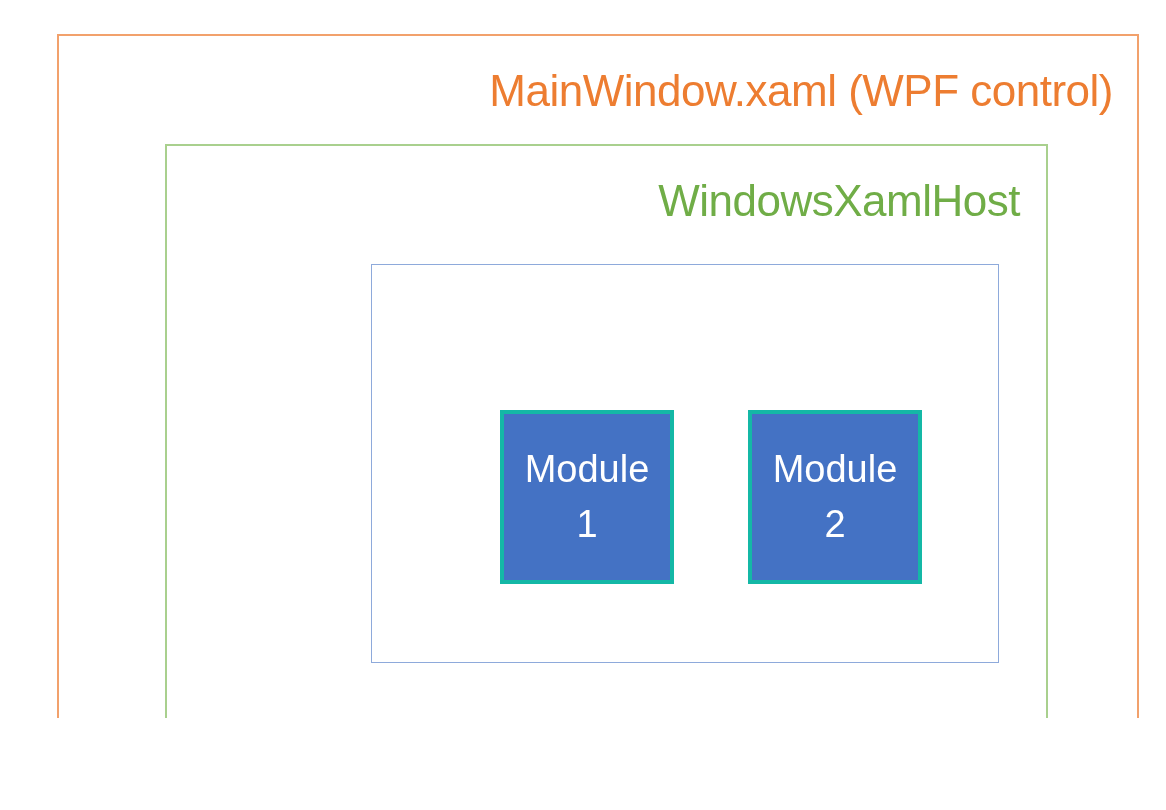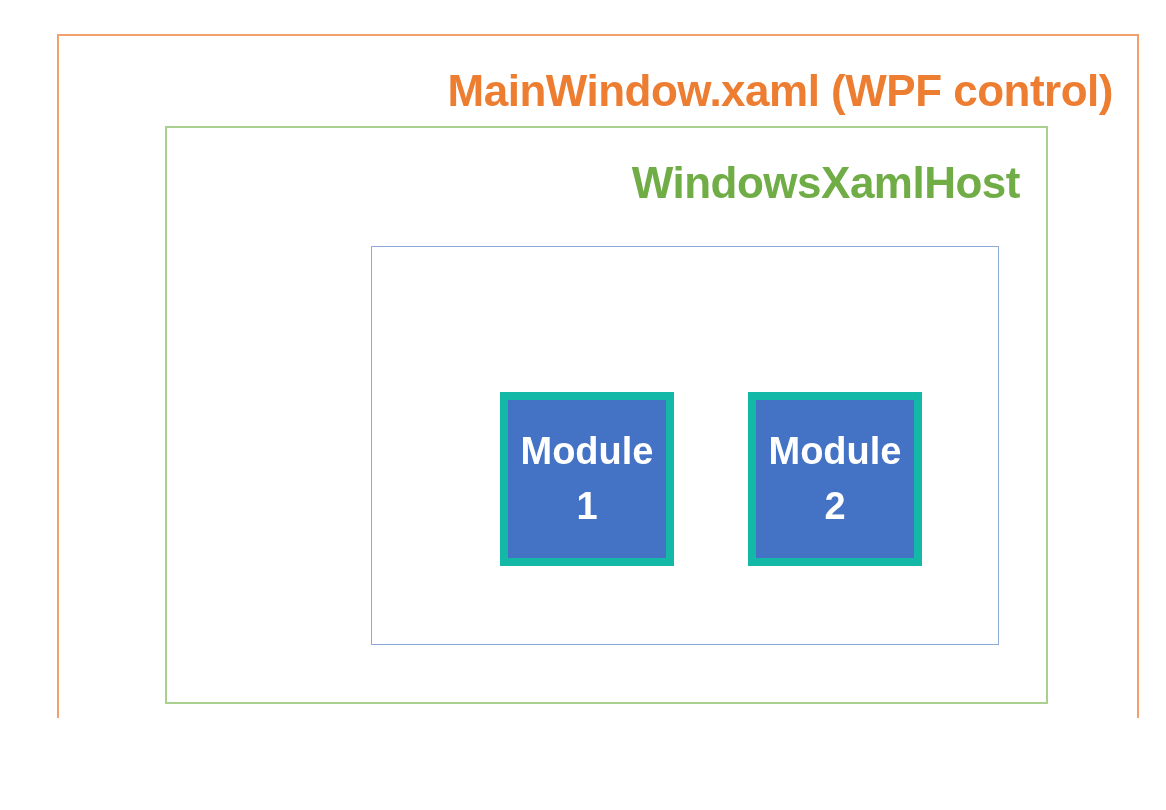--- a/index.html
+++ b/index.html
@@ -7,37 +7,36 @@
     padding: 0;
     background: #ffffff;
     font-family: "Liberation Sans", "DejaVu Sans", sans-serif;
   }
   .canvas {
     position: relative;
     width: 1166px;
     height: 718px;
     background: #ffffff;
     overflow: hidden;
-    font-weight: bold;
   }
   .box {
     position: absolute;
     box-sizing: border-box;
     background: transparent;
   }
   .box-main {
     left: 57px;
     top: 34px;
     width: 1082px;
     height: 729px;
     border: 2px solid #F2A16C;
   }
   .box-host {
     left: 106px;
-    top: 90px;
+    top: 108px;
     width: 883px;
     height: 578px;
     border: 2px solid #A9D08E;
   }
   .box-shell {
     left: 204px;
     top: 118px;
     width: 628px;
     height: 399px;
     border: 1.5px solid #8EAADB;
@@ -66,21 +65,21 @@
     text-align: center;
     color: #4472C4;
   }
   .module {
     position: absolute;
     box-sizing: border-box;
     top: 145px;
     width: 174px;
     height: 174px;
     background: #4472C4;
-    border: 8px solid #14b8a6;
+    border: 4px solid #14b8a6;
     display: flex;
     align-items: center;
     justify-content: center;
   }
   .module-1 { left: 128px; }
   .module-2 { left: 376px; }
   .module-label {
     color: #ffffff;
     font-size: 38px;
     line-height: 1.45;

